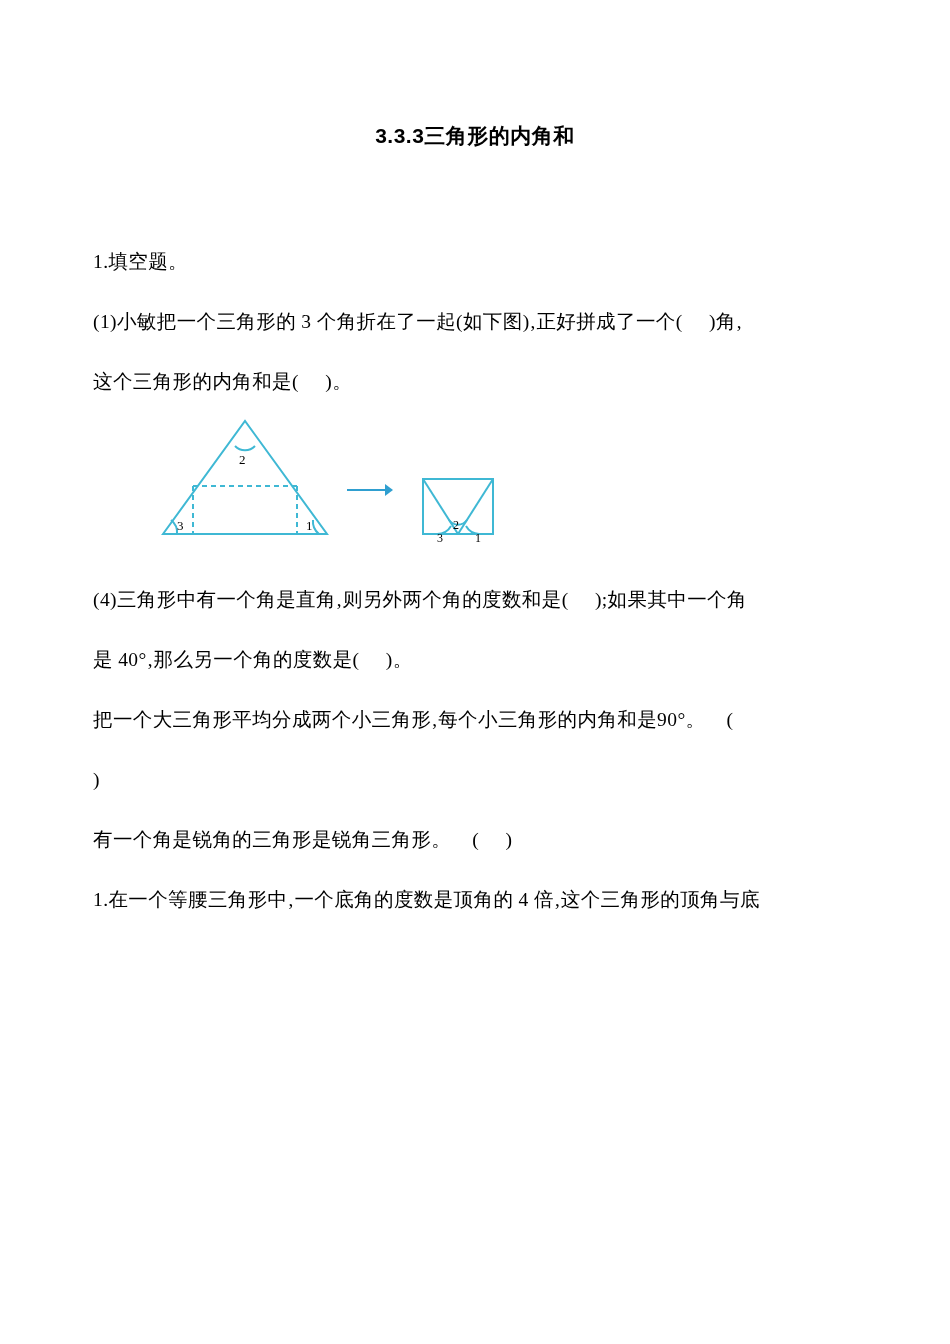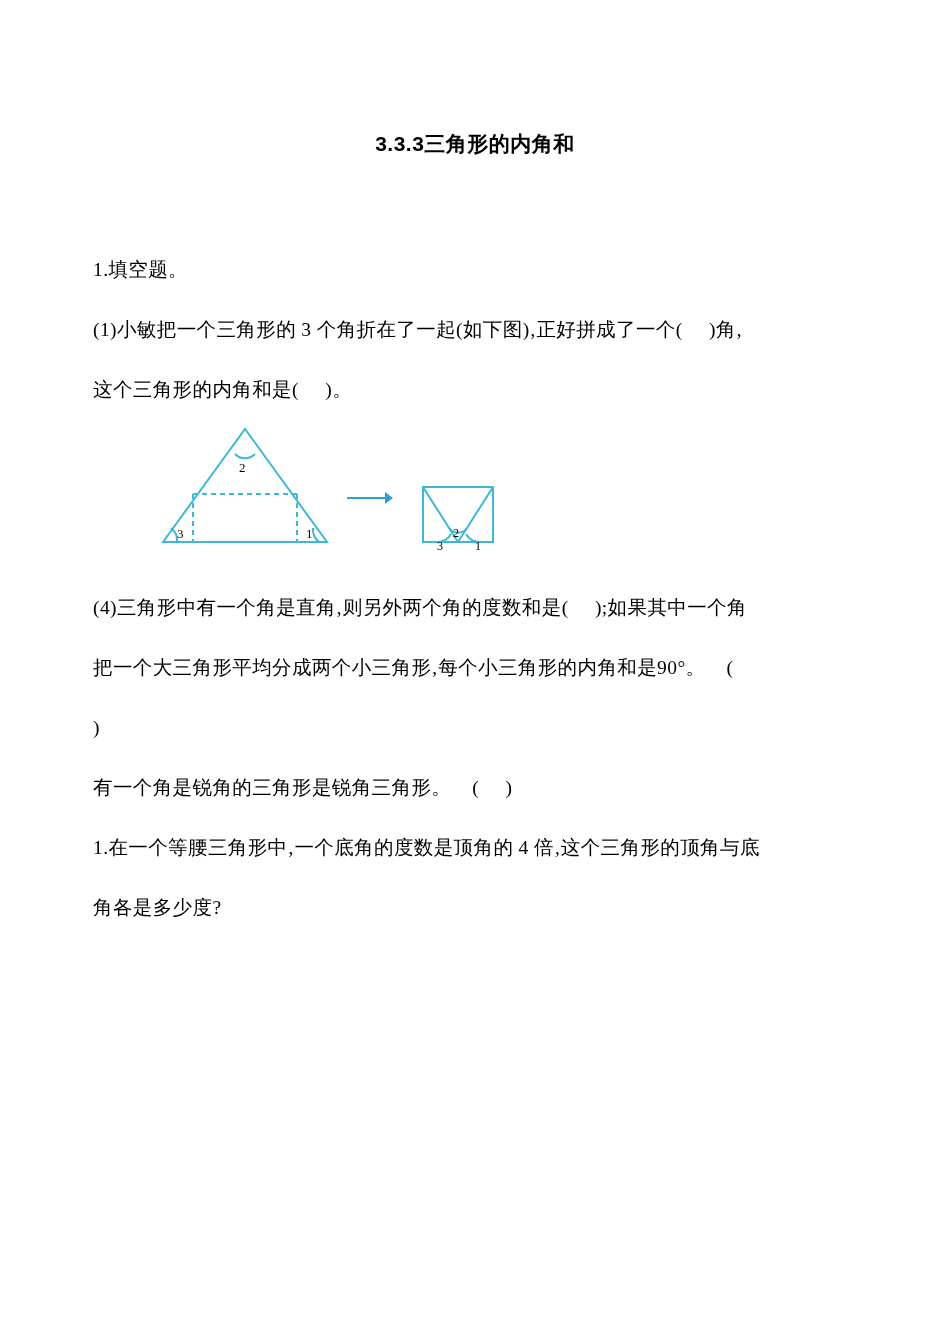--- a/index.html
+++ b/index.html
@@ -12,21 +12,21 @@
     height: 1344px;
     font-family: "Liberation Serif", "DejaVu Serif", serif;
     color: #000000;
     position: relative;
     overflow: hidden;
   }
   .page {
     width: 950px;
     height: 1344px;
     box-sizing: border-box;
-    padding: 8px 85px;
+    padding: 0 85px;
     position: relative;
     border-radius: 14px;
   }
   .title {
     text-align: center;
     font-family: "Liberation Sans", sans-serif;
     font-weight: bold;
     font-size: 21px;
     letter-spacing: 0.5px;
     margin: 0;
@@ -100,26 +100,26 @@
           <path d="M381 110 A 16 16 0 0 0 394 118"></path>
         </g>
         <text x="368" y="113" font-size="12" font-family="Liberation Serif, serif" fill="#000">2</text>
         <text x="352" y="126" font-size="12" font-family="Liberation Serif, serif" fill="#000">3</text>
         <text x="390" y="126" font-size="12" font-family="Liberation Serif, serif" fill="#000">1</text>
       </svg>
     </div>
 
     <p class="para">(4)三角形中有一个角是直角‚则另外两个角的度数和是(     );如果其中一个角</p>
 
+    <p class="para">是 40°‚那么另一个角的度数是(     )。</p>
 
 
     <p class="para">把一个大三角形平均分成两个小三角形‚每个小三角形的内角和是90°。    (</p>
 
     <p class="para">)</p>
 
     <p class="para">有一个角是锐角的三角形是锐角三角形。    (     )</p>
 
     <p class="para">1.在一个等腰三角形中‚一个底角的度数是顶角的 4 倍‚这个三角形的顶角与底</p>
 
-    <p class="para">角各是多少度?</p>
 
   </div>
 </div>
 
 </body></html>

